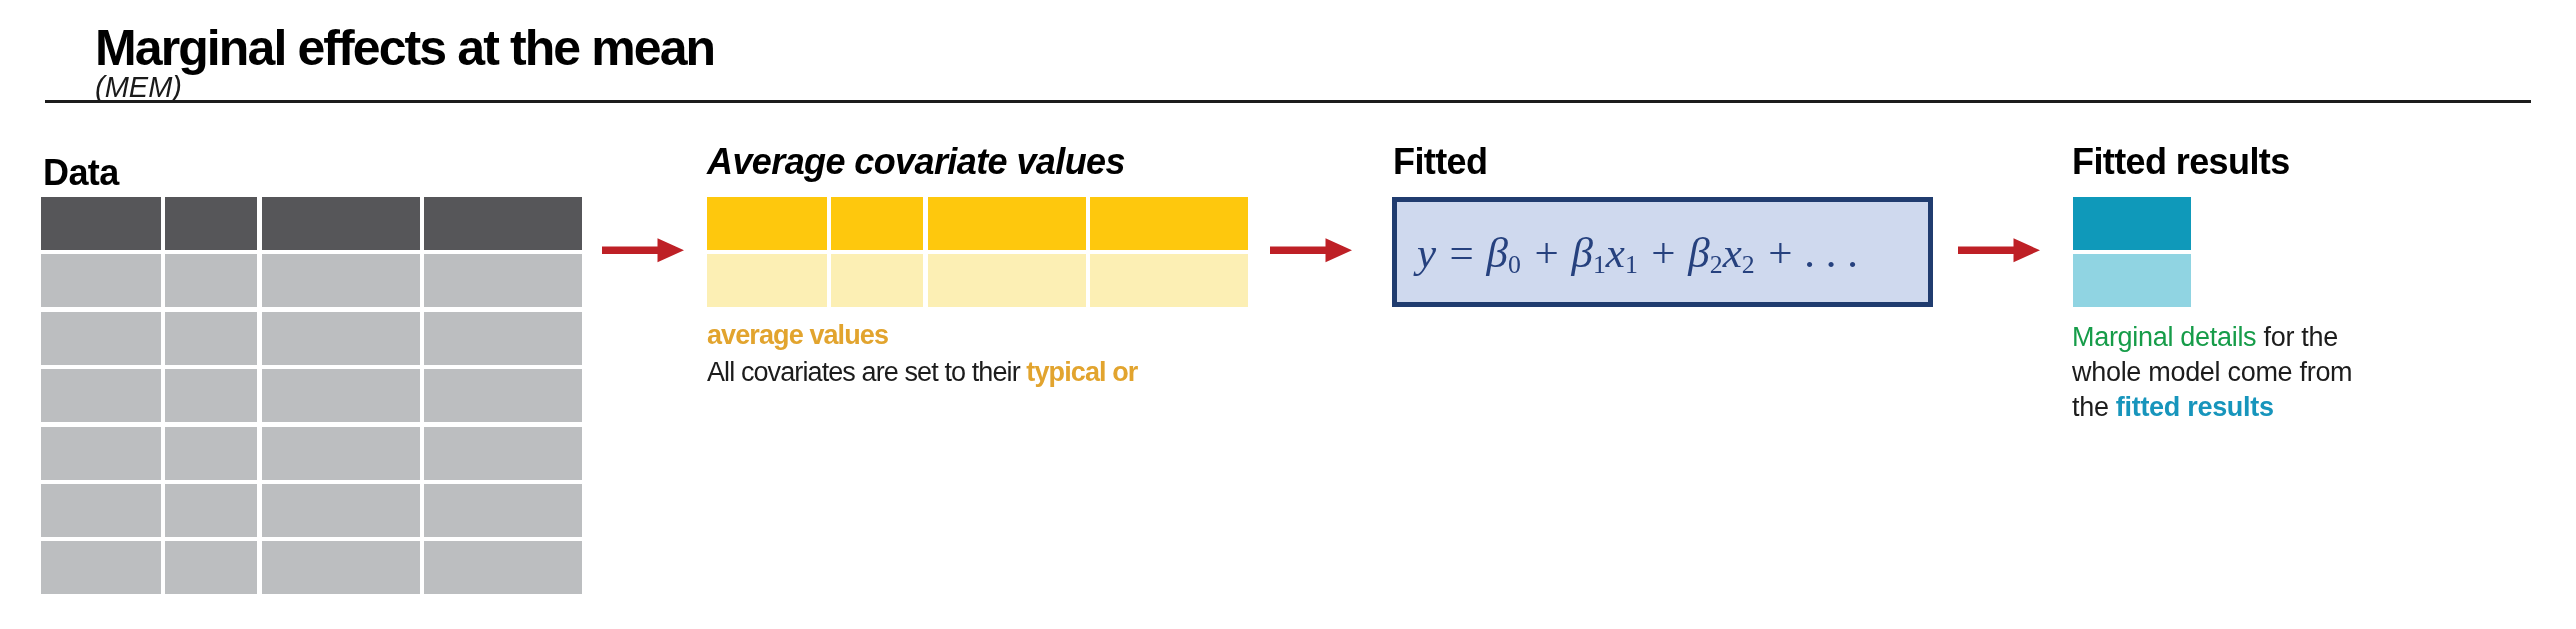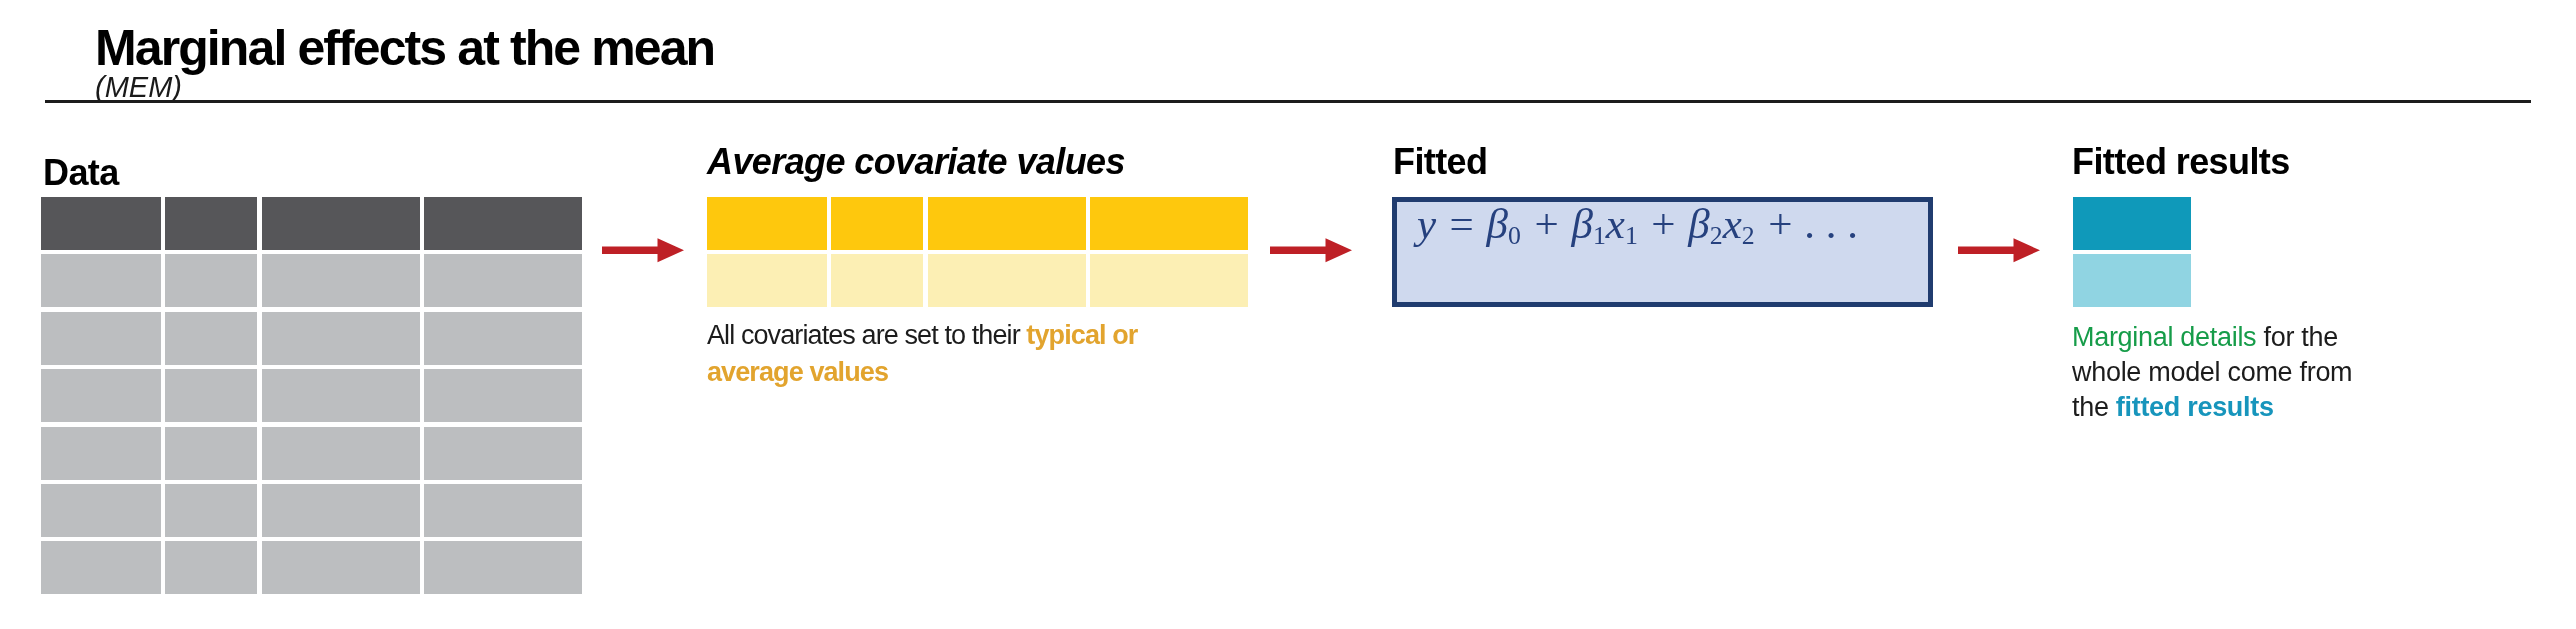--- a/index.html
+++ b/index.html
@@ -37,21 +37,21 @@
   .cell-gray{background:var(--cell_gray);}
   .cell-yellow{background:var(--yellow);}
   .cell-paleyellow{background:var(--pale_yellow);}
   .fitted-col{position:absolute;left:2073px;top:197px;display:grid;grid-auto-rows:53px;gap:4.4px;width:118px;}
   .cell-teal{background:var(--teal);}
   .cell-paleteal{background:var(--pale_teal);}
   
   .model-box{
     position:absolute;left:1392px;top:197px;width:541px;height:110px;
     box-sizing:border-box;border:5px solid var(--navy);background:var(--box_fill);
-    display:flex;padding-left:20px;
+    display:flex;align-items:center;padding-left:20px;
   }
   .equation{
     font-family:"Liberation Serif","DejaVu Serif",serif;
     font-style:italic;font-size:43px;color:var(--eq_navy);
     white-space:nowrap;line-height:1;
   }
   .equation sub{font-style:normal;font-size:0.6em;line-height:0;vertical-align:-0.25em;}
   
   .flow-arrow{position:absolute;top:237px;width:82px;height:26.5px;}
   .a1{left:602px;}
@@ -122,22 +122,22 @@
     <div class="cell cell-yellow"></div>
     <div class="cell cell-yellow"></div>
     <div class="cell cell-yellow"></div>
     <div class="cell cell-paleyellow"></div>
     <div class="cell cell-paleyellow"></div>
     <div class="cell cell-paleyellow"></div>
     <div class="cell cell-paleyellow"></div>
   </div>
 
   <div class="caption cap-avg">
+    <div class="cap-line"><span class="t-gold">average values</span></div>
     <div class="cap-line"><span>All covariates are set to their </span><span class="t-gold">typical or</span></div>
-    <div class="cap-line"><span class="t-gold">average values</span></div>
   </div>
 
   <svg class="flow-arrow a2" viewBox="0 0 130 42">
     <path d="M0 15 H88 V2 L130 21 L88 40 V27 H0 Z" fill="var(--red)"></path>
   </svg>
 
   <div class="model-box">
     <div class="equation"><span>y = β</span><sub>0</sub><span> + β</span><sub>1</sub><span>x</span><sub>1</sub><span> + β</span><sub>2</sub><span>x</span><sub>2</sub><span> + . . .</span></div>
   </div>
 

